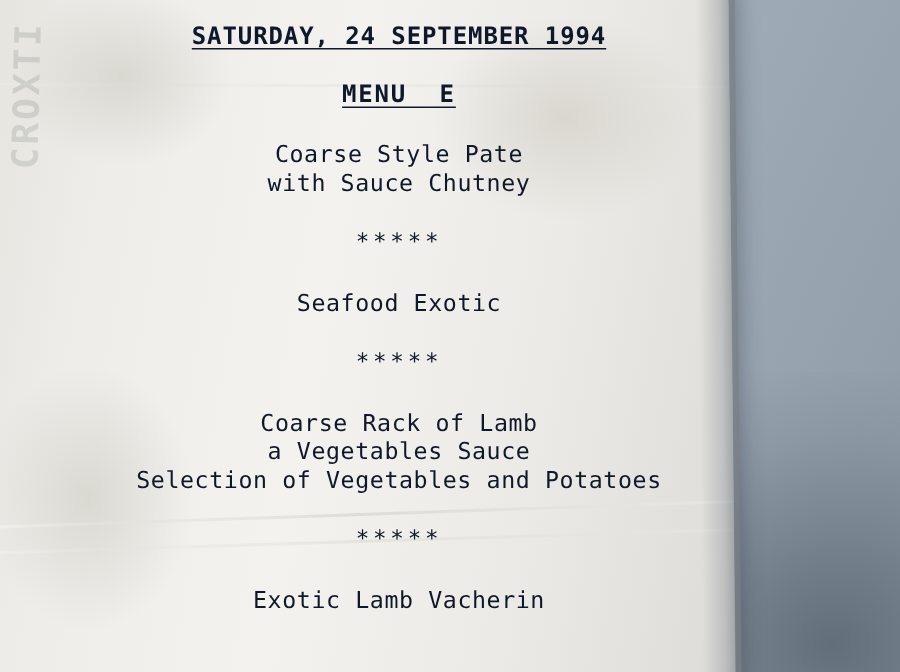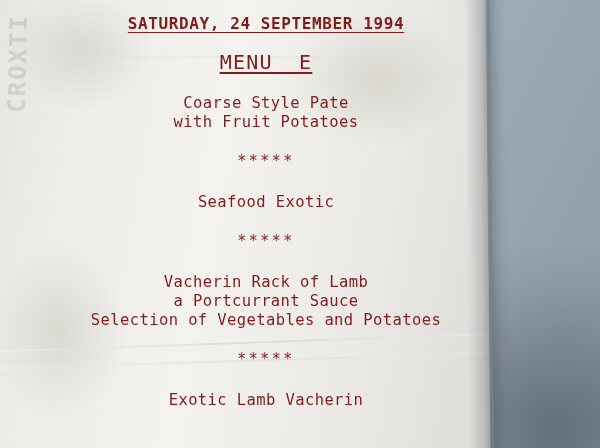--- a/index.html
+++ b/index.html
@@ -101,38 +101,38 @@
     color: rgba(120,128,124,0.22);
   }
 
   
   .menu {
     position: absolute;
     left: 0;
     top: 0;
     width: 532px;
     text-align: center;
-    color: #7f1d1d;
+    color: #0f172a;
     font-family: "DejaVu Sans Mono", monospace;
     font-size: 15.5px;
     line-height: 19px;
     letter-spacing: 0.4px;
   }
   .menu .line { white-space: pre; }
   .date {
     font-weight: bold;
     font-size: 16px;
     letter-spacing: 0.6px;
     text-decoration: underline;
     text-underline-offset: 3px;
     margin-top: 14px;
   }
   .menu-id {
-    font-weight: normal;
-    font-size: 20px;
+    font-weight: bold;
+    font-size: 16px;
     letter-spacing: 1.2px;
     text-decoration: underline;
     text-underline-offset: 3px;
     margin-top: 20px;
   }
   .course {
     margin-top: 22px;
   }
   .sep {
     margin-top: 20px;
@@ -160,30 +160,30 @@
     <div class="showthrough s2">CROXTI</div>
   </div>
 
   <div class="menu">
 
     <div class="line date">SATURDAY, 24 SEPTEMBER 1994</div>
 
     <div class="line menu-id">MENU  E</div>
 
     <div class="line course">Coarse Style Pate</div>
-    <div class="line">with Fruit Potatoes</div>
+    <div class="line">with Sauce Chutney</div>
 
     <div class="line sep">*****</div>
 
     <div class="line course">Seafood Exotic</div>
 
     <div class="line sep">*****</div>
 
-    <div class="line course">Vacherin Rack of Lamb</div>
-    <div class="line">a Portcurrant Sauce</div>
+    <div class="line course">Coarse Rack of Lamb</div>
+    <div class="line">a Vegetables Sauce</div>
     <div class="line">Selection of Vegetables and Potatoes</div>
 
     <div class="line sep">*****</div>
 
     <div class="line course">Exotic Lamb Vacherin</div>
 
   </div>
 </div>
 
 </body></html>

